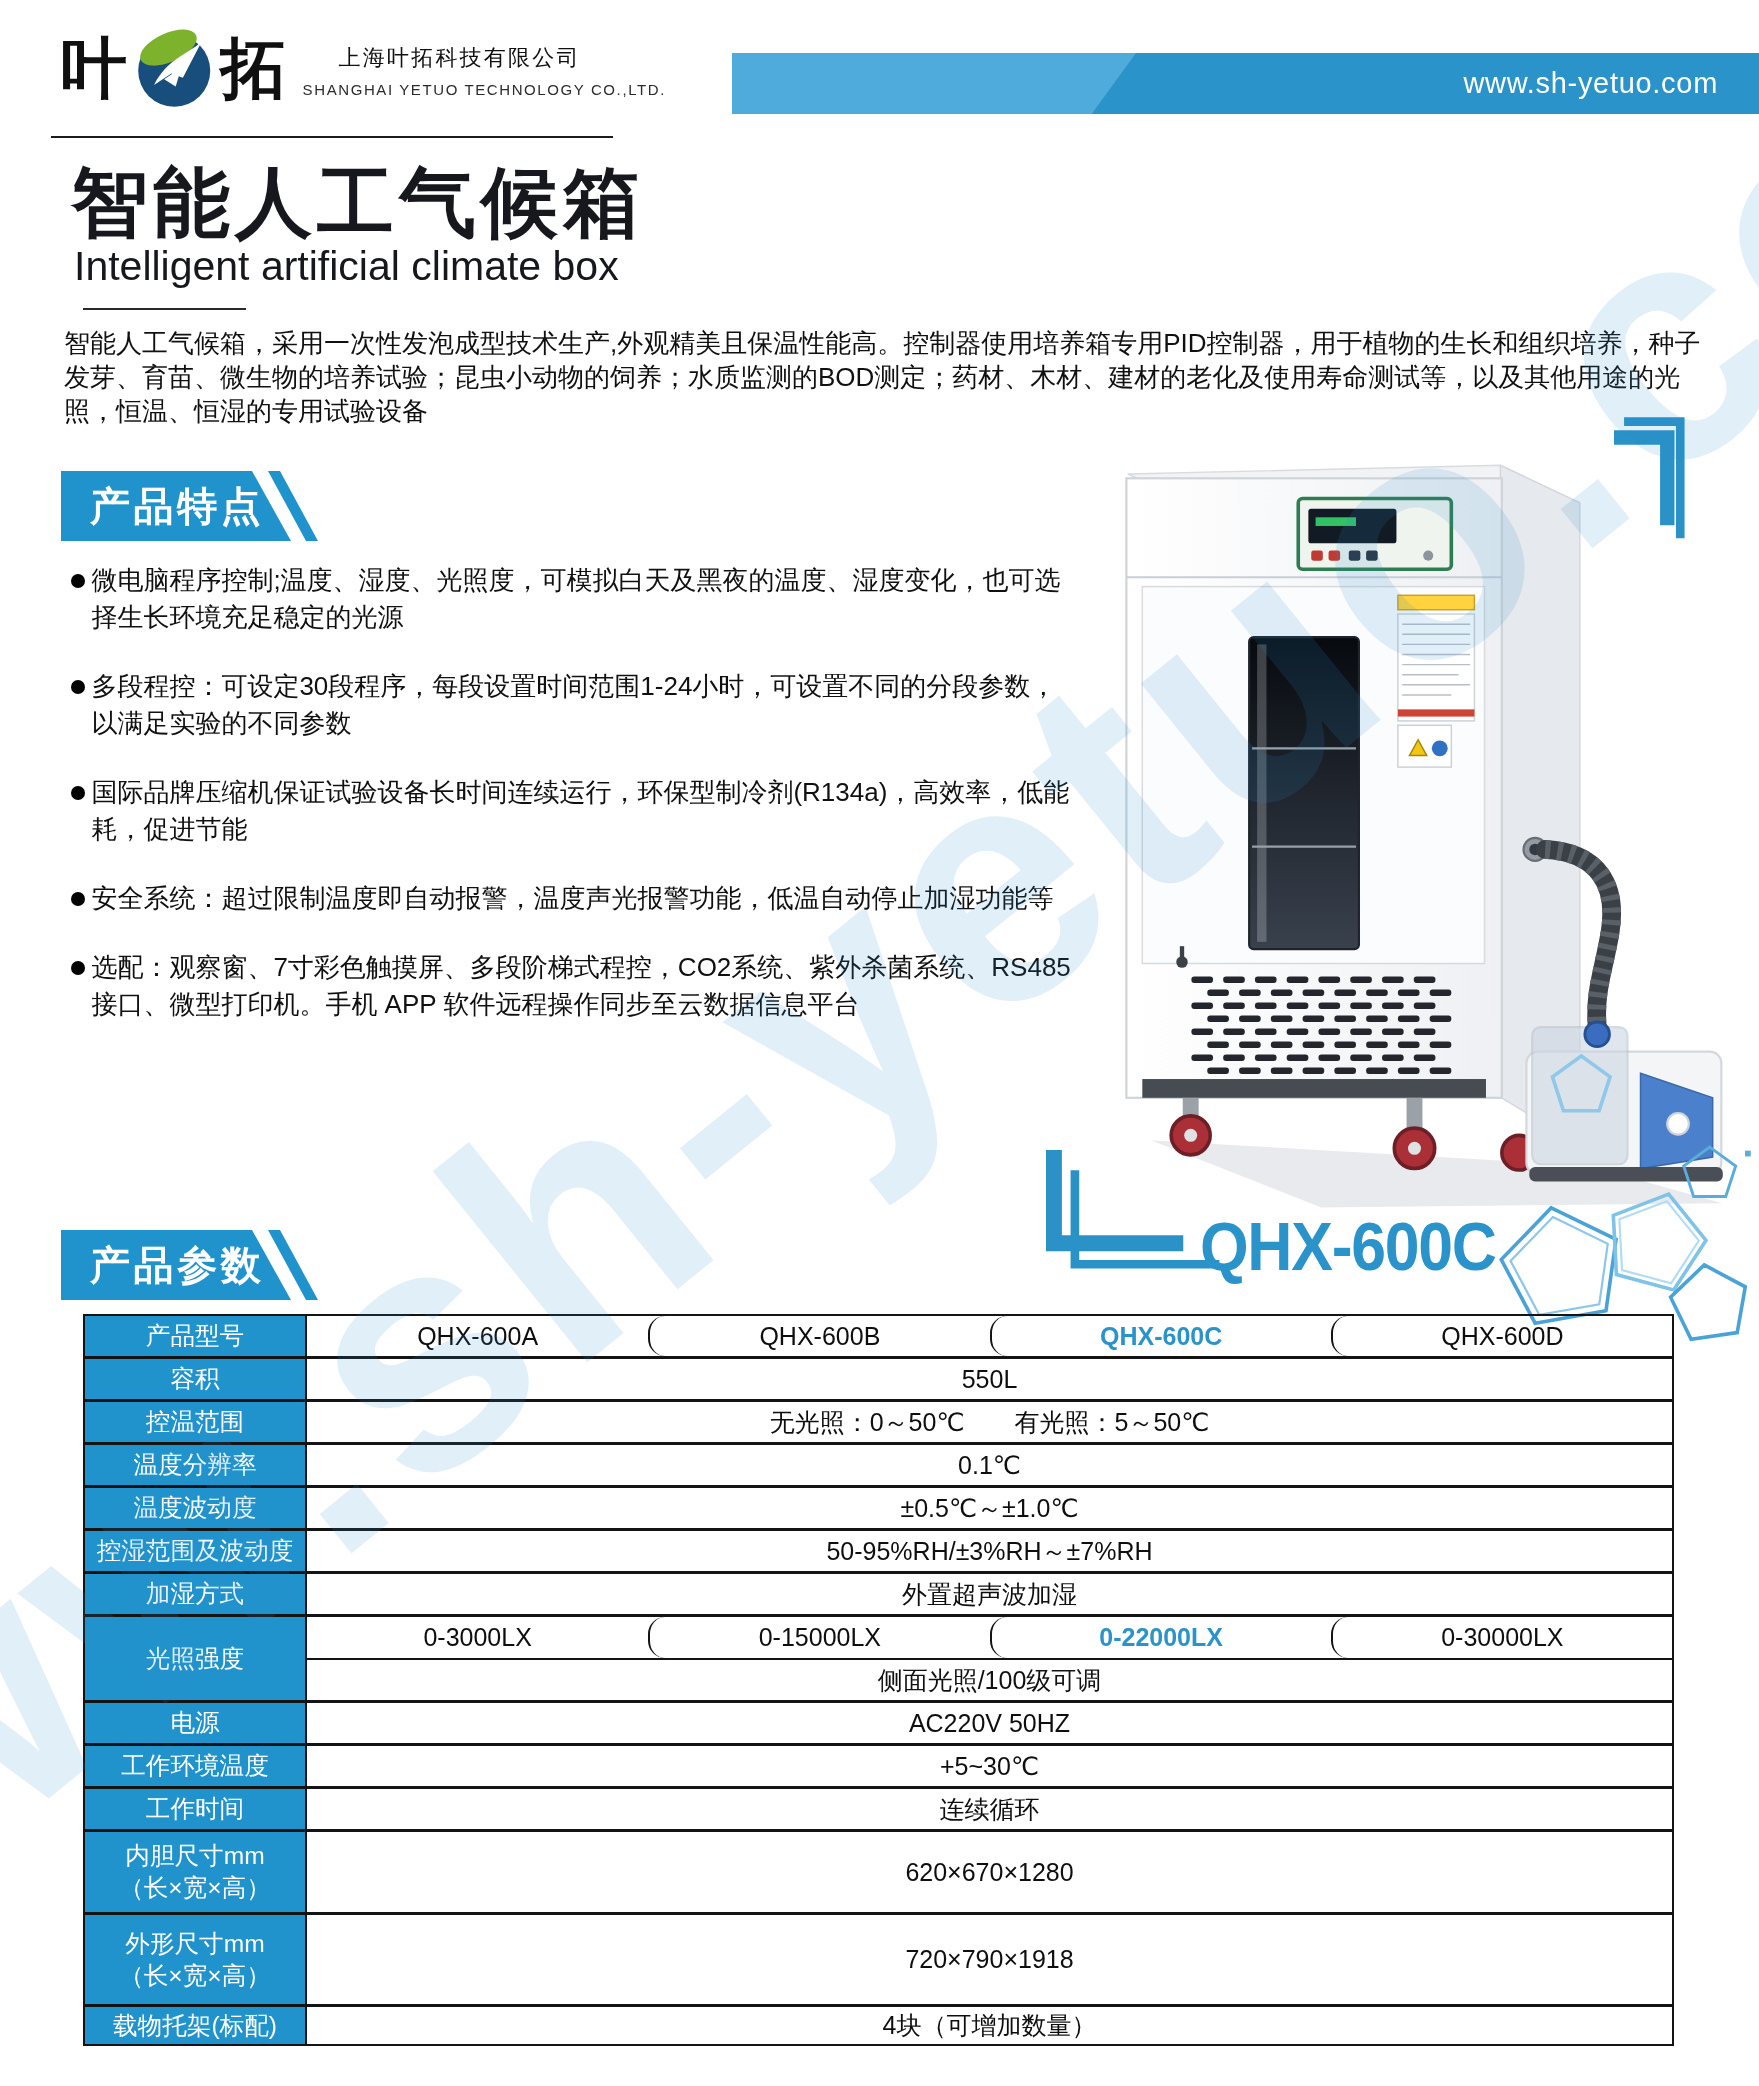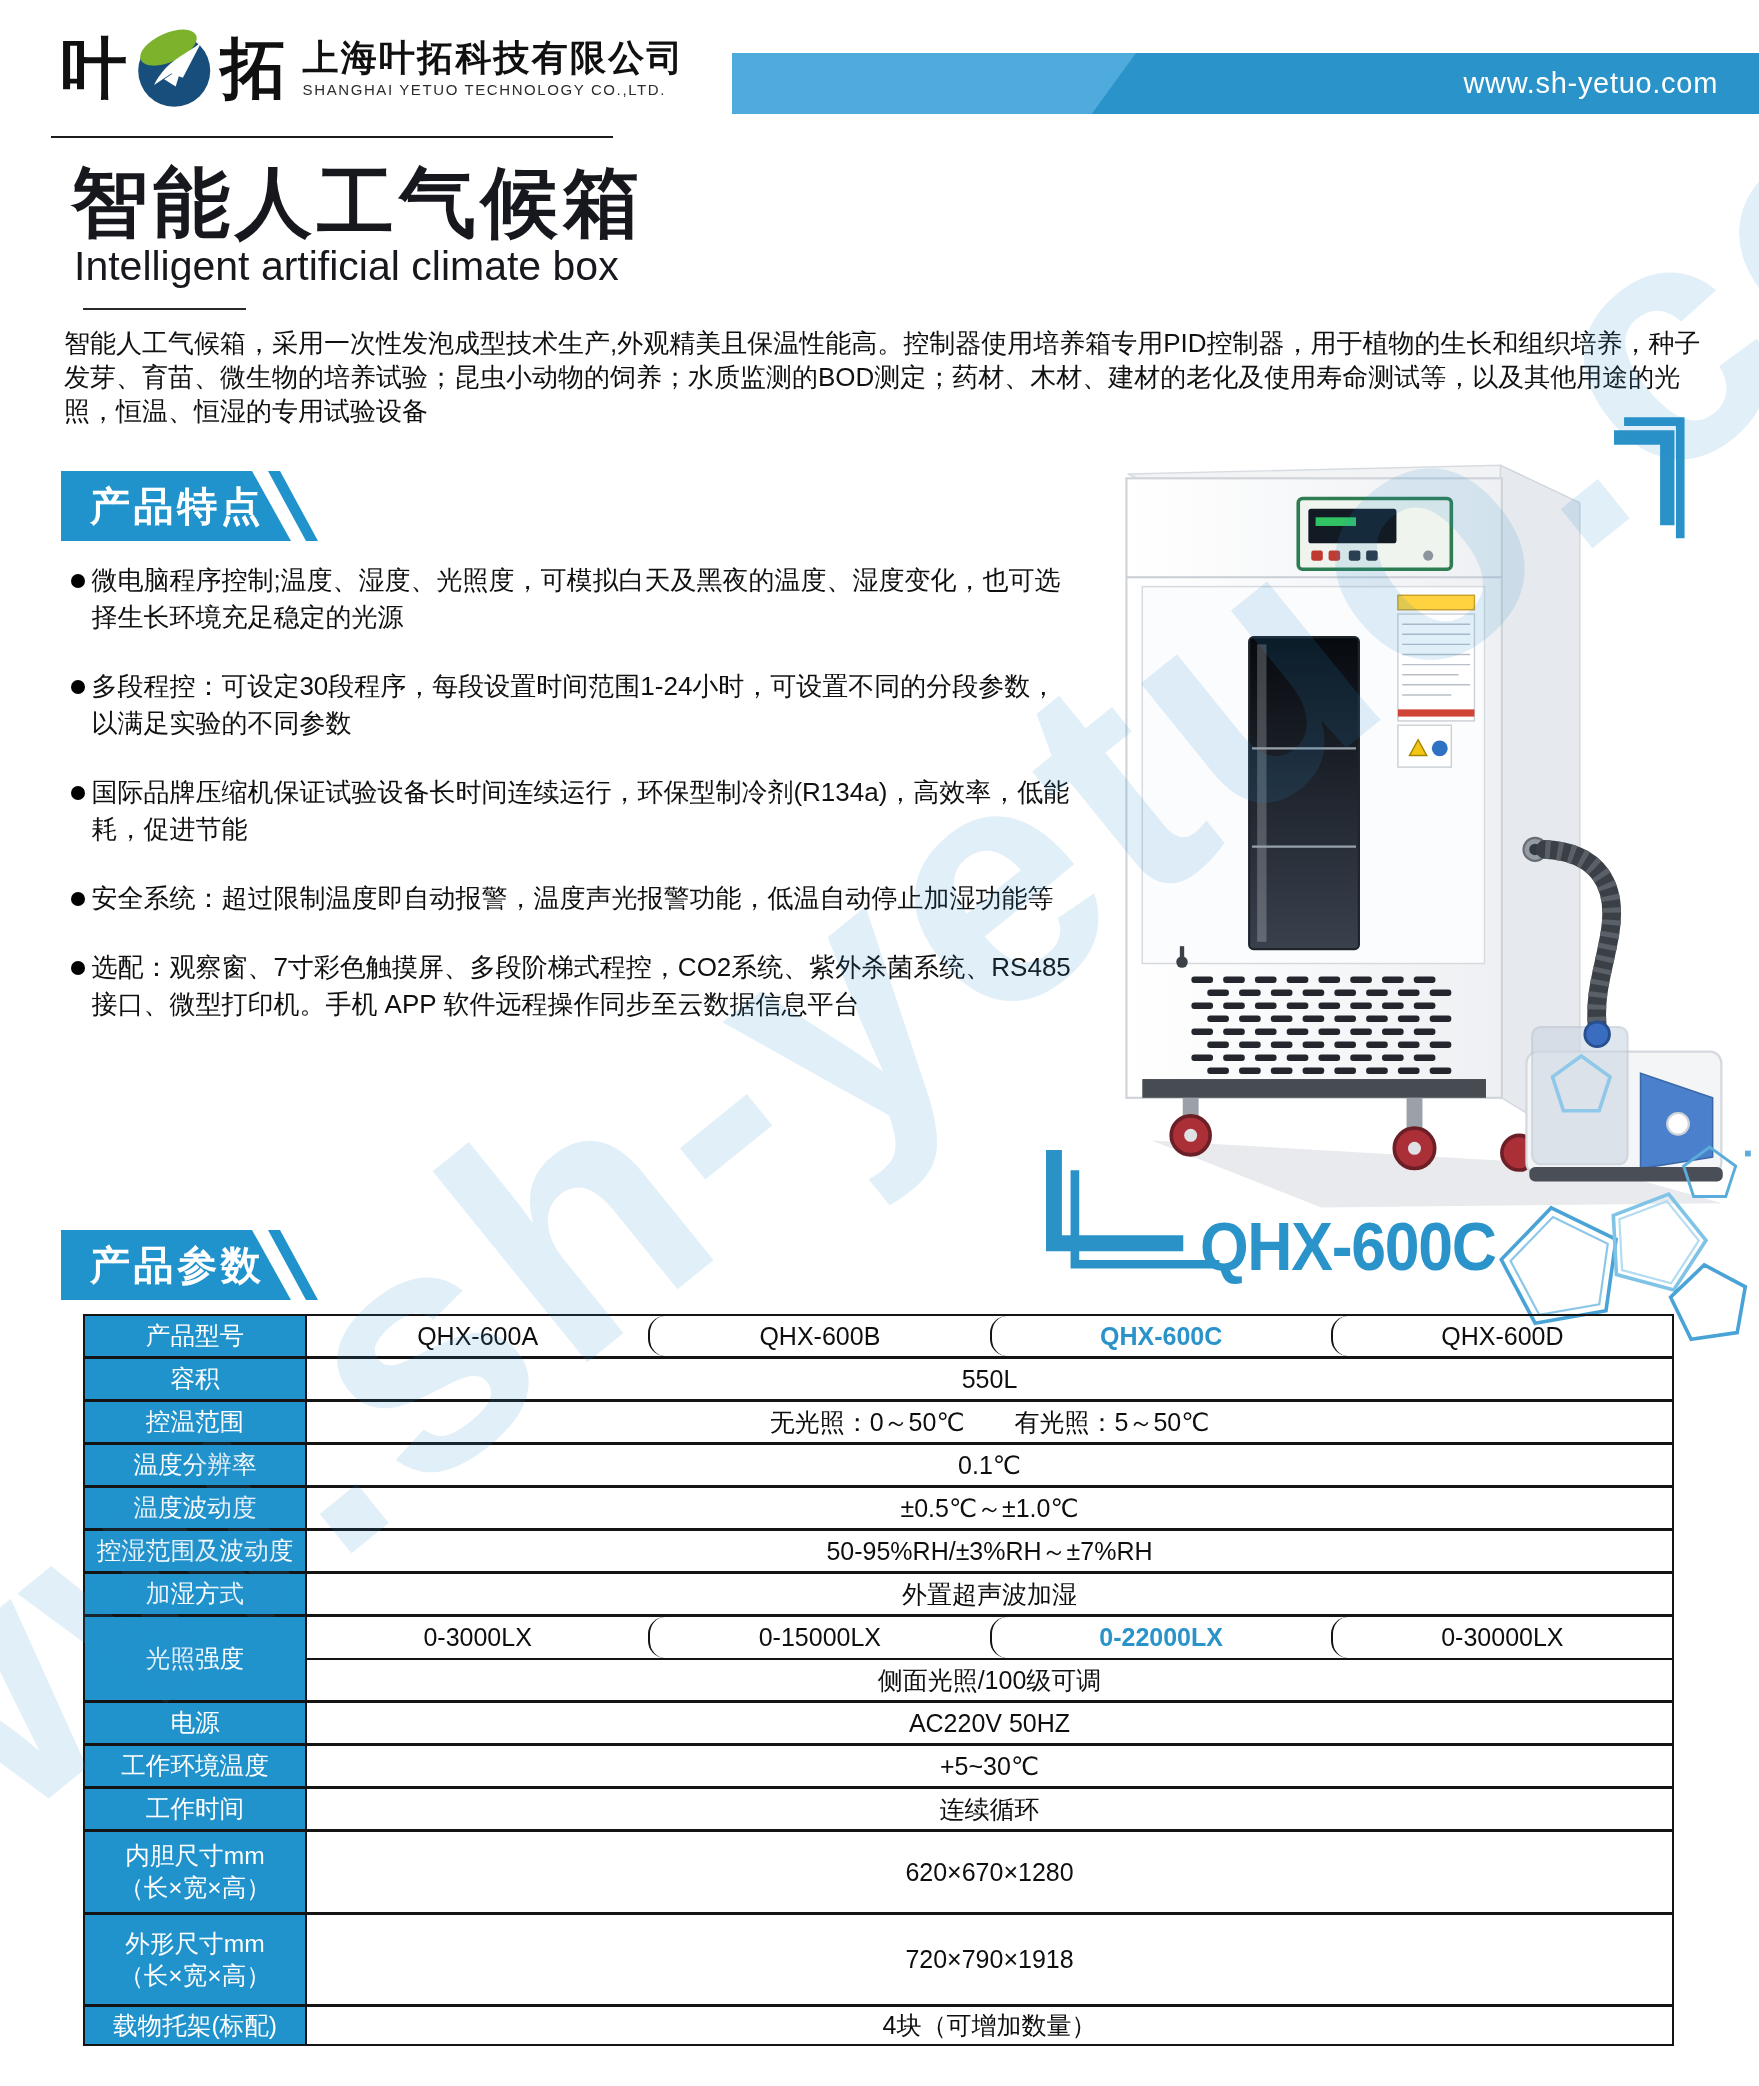--- a/index.html
+++ b/index.html
@@ -21,21 +21,21 @@
     font-size:339px;font-weight:700;letter-spacing:10px;white-space:nowrap;
     color:rgba(45,143,203,0.14);
     transform:rotate(-39deg);transform-origin:0 0;
     z-index:3;pointer-events:none;user-select:none;
   }
   
   .logo-row{position:absolute;left:61px;top:26px;display:flex;align-items:center;z-index:2;}
   .logo-cn{font-size:66px;font-weight:900;color:#101010;line-height:85px;}
   .logo-mark{width:85px;height:85px;margin:0 4.3px;}
   .company{margin-left:16px;display:flex;flex-direction:column;justify-content:center;}
-  .company-cn{font-size:36px;font-weight:700;letter-spacing:2.2px;color:#101010;line-height:42px;}
+  .company-cn{font-size:22px;font-weight:400;letter-spacing:2.2px;color:#101010;line-height:42px;margin-left:36px;}
   .company-en{font-size:15px;letter-spacing:1.6px;color:#2b2b2b;line-height:21.7px;}
   .logo-rule{position:absolute;left:51px;top:136px;width:562px;height:2.2px;background:#1c1c1c;z-index:2;}
   .banner{
     position:absolute;left:732px;top:53px;width:1028px;height:61px;
     background:var(--blue-dark);overflow:hidden;z-index:2;
   }
   .banner-light{
     position:absolute;left:-58px;top:0;height:100%;width:462px;
     background:var(--blue-light);transform:skewX(-36deg);transform-origin:0 0;
   }

